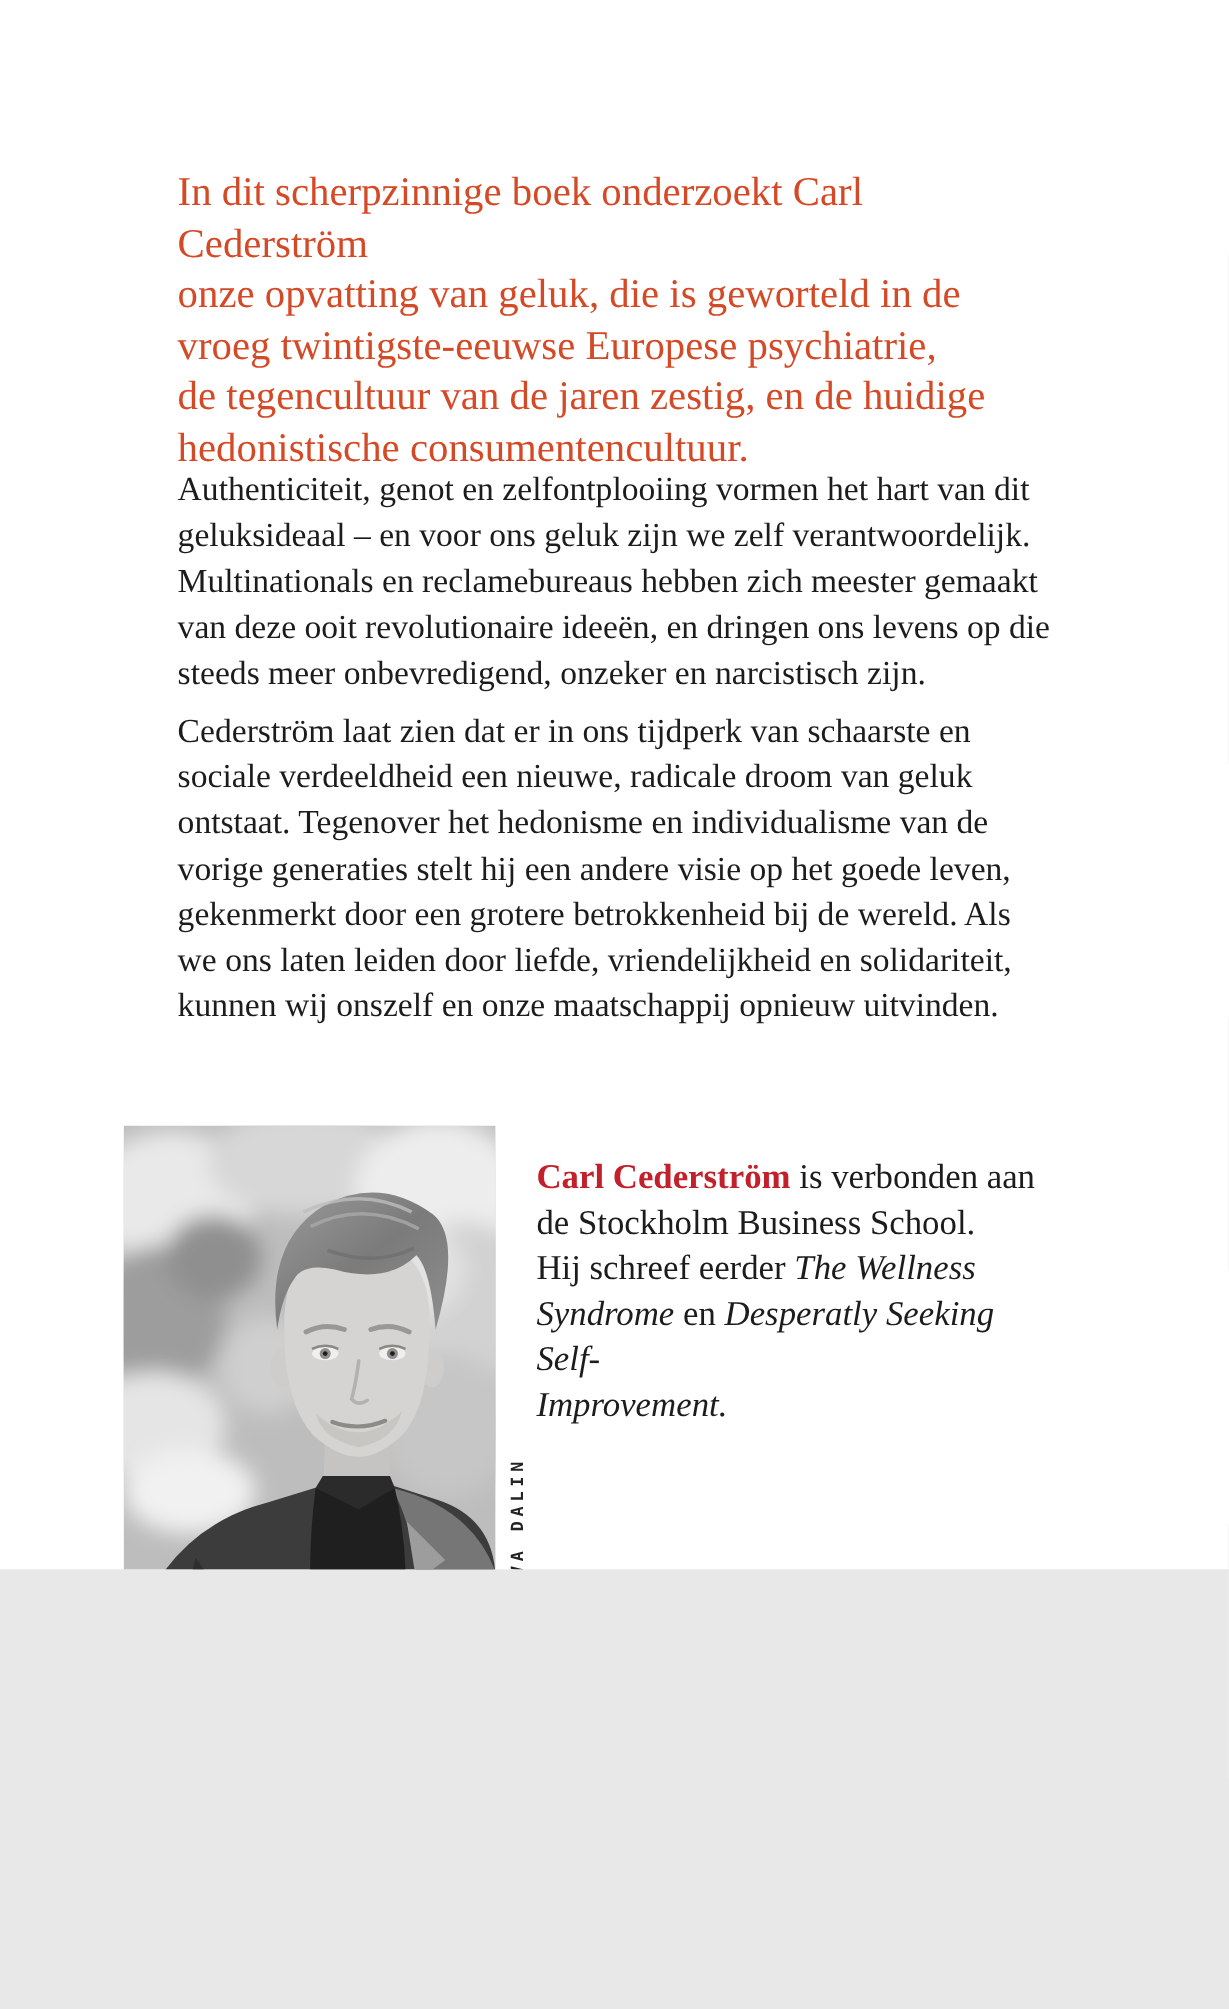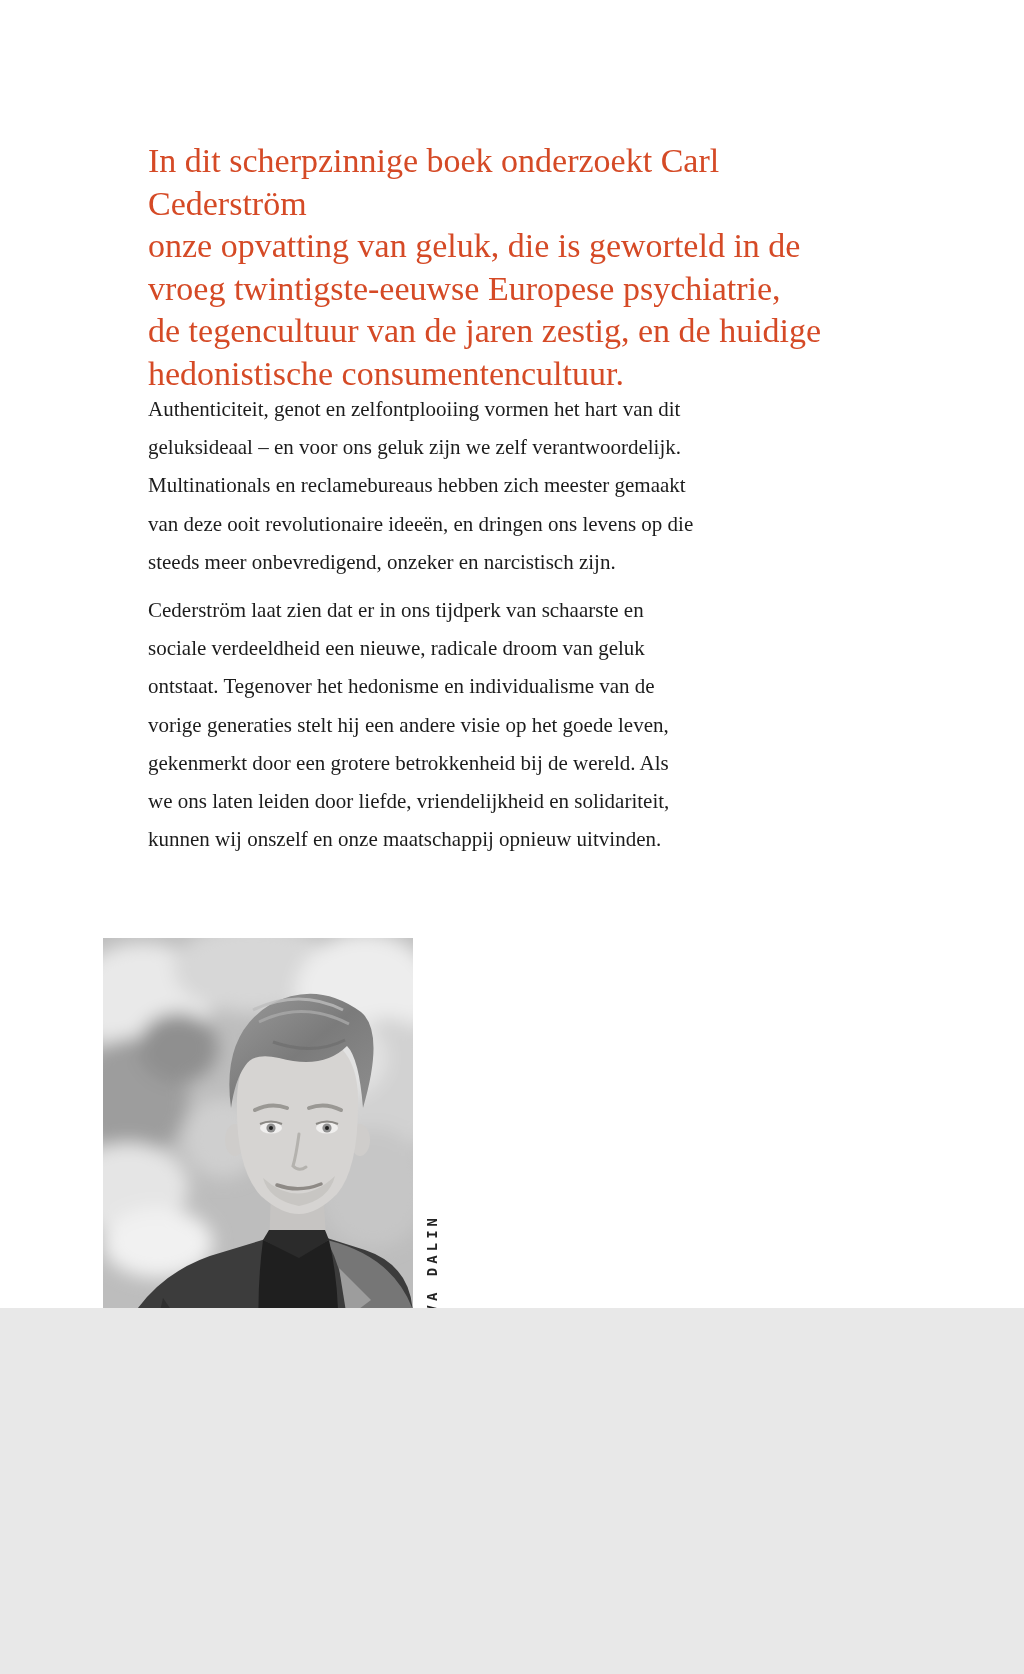--- a/index.html
+++ b/index.html
@@ -13,21 +13,21 @@
     overflow: hidden;
   }
   .intro {
     position: absolute; left: 148px; top: 140px; width: 730px;
     font-size: 34px; line-height: 42.6px;
     color: var(--accent-orange, #d54a26);
     white-space: pre-line;
   }
   .body-par {
     position: absolute; left: 148px; width: 730px;
-    font-size: 21px; line-height: 38.2px;
+    font-size: 28px; line-height: 38.2px;
     color: var(--text-color, #1c1c1c);
     white-space: pre-line;
   }
   .par1 { top: 390px; }
   .par2 { top: 591px; }
   .photo {
     position: absolute; left: 103px; top: 938px;
     width: 310px; height: 447px;
   }
   .photo svg { display: block; }
@@ -161,20 +161,25 @@
       <path d="M224 302 Q290 318 310 372 L310 447 L236 447 Q258 370 224 302 Z" fill="#767676"></path>
       <path d="M236 330 L268 362 L244 380 Z" fill="#9d9d9d"></path>
       <path d="M160 302 Q150 380 162 447 L230 447 Q242 372 226 302 L196 318 Z" fill="#1f1f1f"></path>
       <path d="M160 302 L196 320 L226 302 L222 292 L166 292 Z" fill="#2b2b2b"></path>
       <path d="M60 360 L120 447 L40 447 Z" fill="#2e2e2e"></path>
     </svg>
   </div>
 
   <div class="credit">FOTO EVA DALIN</div>
 
+  <div class="bio"><span class="bio-name">Carl Cederström</span><span> is verbonden aan
+de Stockholm Business School.
+Hij schreef eerder </span><span class="bio-italic">The Wellness
+Syndrome</span><span> en </span><span class="bio-italic">Desperatly Seeking Self-
+Improvement.</span></div>
 
   <div class="logo">
     <div class="logo-circle">
       <span class="logo-monogram">th</span>
     </div>
     <span class="logo-text">ten have</span>
   </div>
 
   <div class="nur">NUR 730</div>
 

